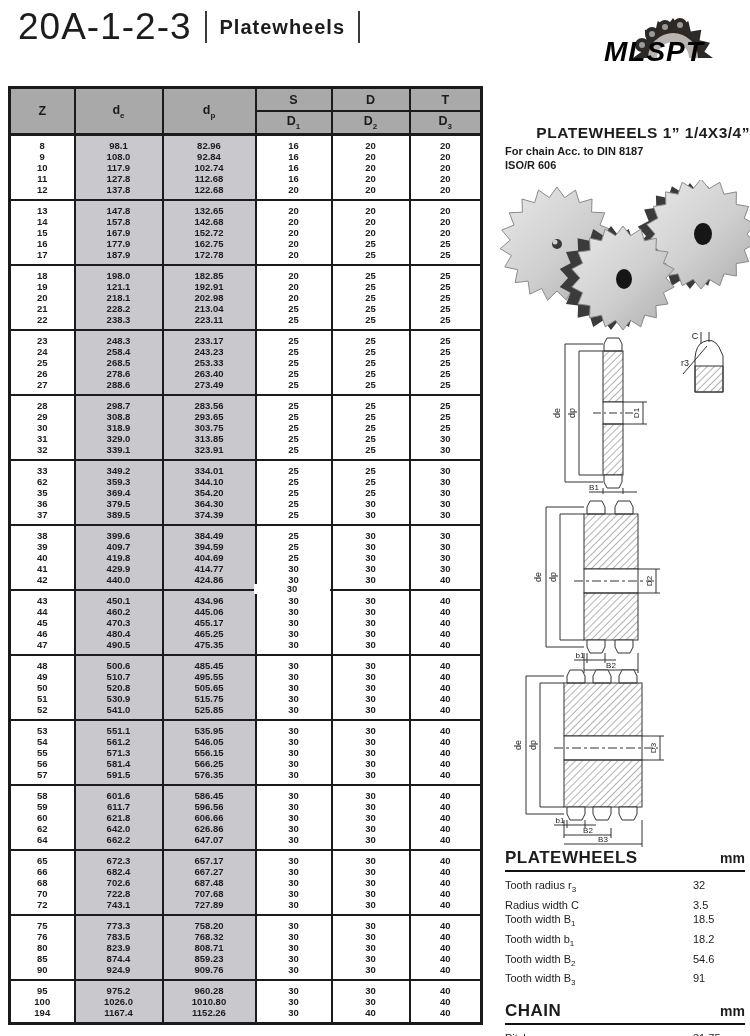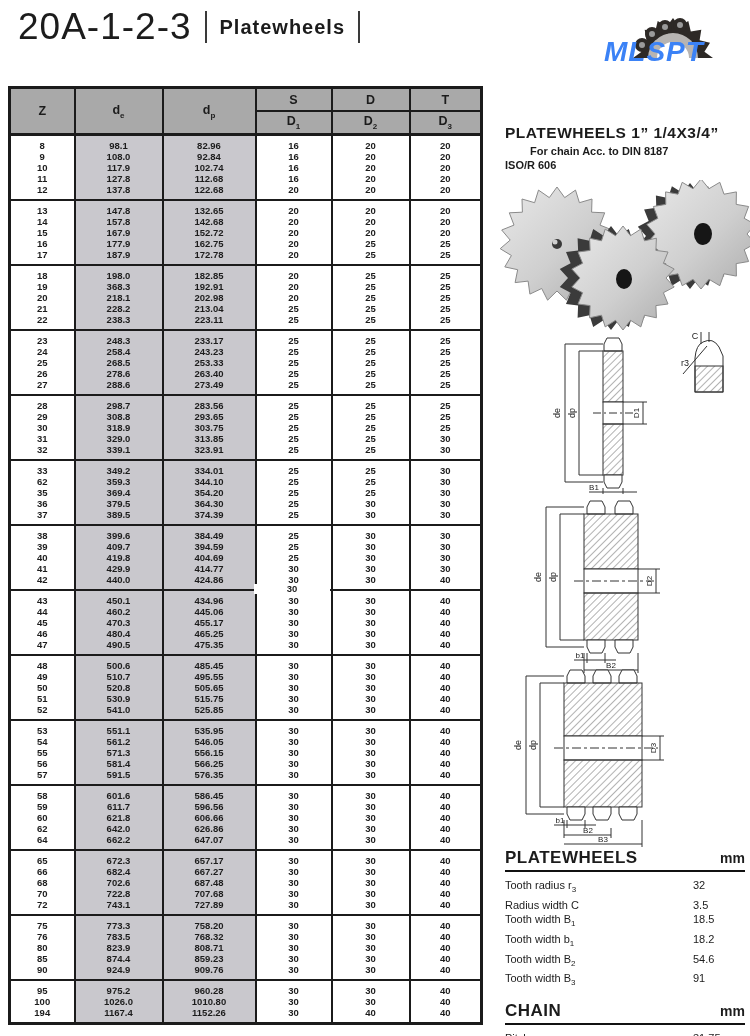--- a/index.html
+++ b/index.html
@@ -8,21 +8,21 @@
 
   
   .page-header{position:absolute;left:18px;top:6px;display:flex;align-items:center;}
   .page-title{font-size:37px;font-weight:normal;letter-spacing:1px;}
   .hbar{width:2px;height:32px;background:#3a3a3a;margin:0 13px;}
   .page-subtitle{font-size:20px;font-weight:bold;letter-spacing:1px;}
 
   
   .logo{position:absolute;left:598px;top:2px;width:150px;height:66px;}
   .logo svg{position:absolute;left:0;top:0;}
-  .logo-text{position:absolute;left:6px;bottom:0px;font-size:28px;font-weight:bold;font-style:italic;color:#3b82f6;letter-spacing:1px;}
+  .logo-text{position:absolute;left:6px;bottom:0px;font-size:28px;font-weight:bold;font-style:italic;color:#000000;letter-spacing:1px;}
 
   
   .table-wrap{position:absolute;left:8px;top:86px;width:472px;}
   table.main{border-collapse:collapse;width:472px;table-layout:fixed;}
   table.main th,table.main td{padding:0;margin:0;font-weight:bold;text-align:center;}
   table.main{border:3px solid #1b1b1b;}
   th{background:#a9a9a9;font-size:12.5px;height:21px;border-left:2px solid #1b1b1b;}
   th.span2{border-bottom:3px solid #1b1b1b;}
   tr.hdr1 th.split{border-bottom:2px solid #1b1b1b;}
   tr.hdr2 th{border-bottom:3px solid #1b1b1b;}
@@ -32,22 +32,22 @@
   td.c1,td.c2{background:#c9c8cd;}
   td.c0{border-left:none;}
   tbody tr:first-child td{padding-top:4px;}
   tbody tr:last-child td{padding-bottom:4px;}
   col.w0{width:65px;}col.w1{width:88px;}col.w2{width:93px;}
   col.w3{width:76px;}col.w4{width:78px;}col.w5{width:72px;}
   .stray{position:absolute;left:246px;width:76px;text-align:center;font-size:9.5px;font-weight:bold;background:#fff;line-height:10px;z-index:3;}
 
   
   .prod-head{position:absolute;left:505px;top:124px;width:245px;}
-  .prod-title{font-size:15.5px;font-weight:bold;letter-spacing:0.5px;}
-  .prod-line{font-size:11px;font-weight:bold;margin-top:3px;margin-left:25px;}
+  .prod-title{font-size:15.5px;font-weight:bold;letter-spacing:0.5px;text-align:right;}
+  .prod-line{font-size:11px;font-weight:bold;margin-top:3px;}
   .prod-line2{font-size:11px;font-weight:bold;margin-top:2px;}
 
   
   .specs{position:absolute;left:505px;top:848px;width:240px;}
   .spec-head{display:flex;justify-content:space-between;align-items:baseline;border-bottom:2px solid #111;padding-bottom:2px;}
   .spec-title{font-size:17px;font-weight:bold;letter-spacing:0.5px;}
   .spec-unit{font-size:14px;font-weight:bold;}
   .spec-rows{margin:6px 0 10px 0;}
   .spec-row{display:flex;font-size:11px;line-height:14.5px;}
   .spec-label{flex:1;}
@@ -199,21 +199,21 @@
         <tr>
           <td class="c0">18</td>
           <td class="c1">198.0</td>
           <td class="c2">182.85</td>
           <td class="c3">20</td>
           <td class="c4">25</td>
           <td class="c5">25</td>
         </tr>
         <tr>
           <td class="c0">19</td>
-          <td class="c1">368.3</td>
+          <td class="c1">121.1</td>
           <td class="c2">192.91</td>
           <td class="c3">20</td>
           <td class="c4">25</td>
           <td class="c5">25</td>
         </tr>
         <tr>
           <td class="c0">20</td>
           <td class="c1">218.1</td>
           <td class="c2">202.98</td>
           <td class="c3">20</td>

